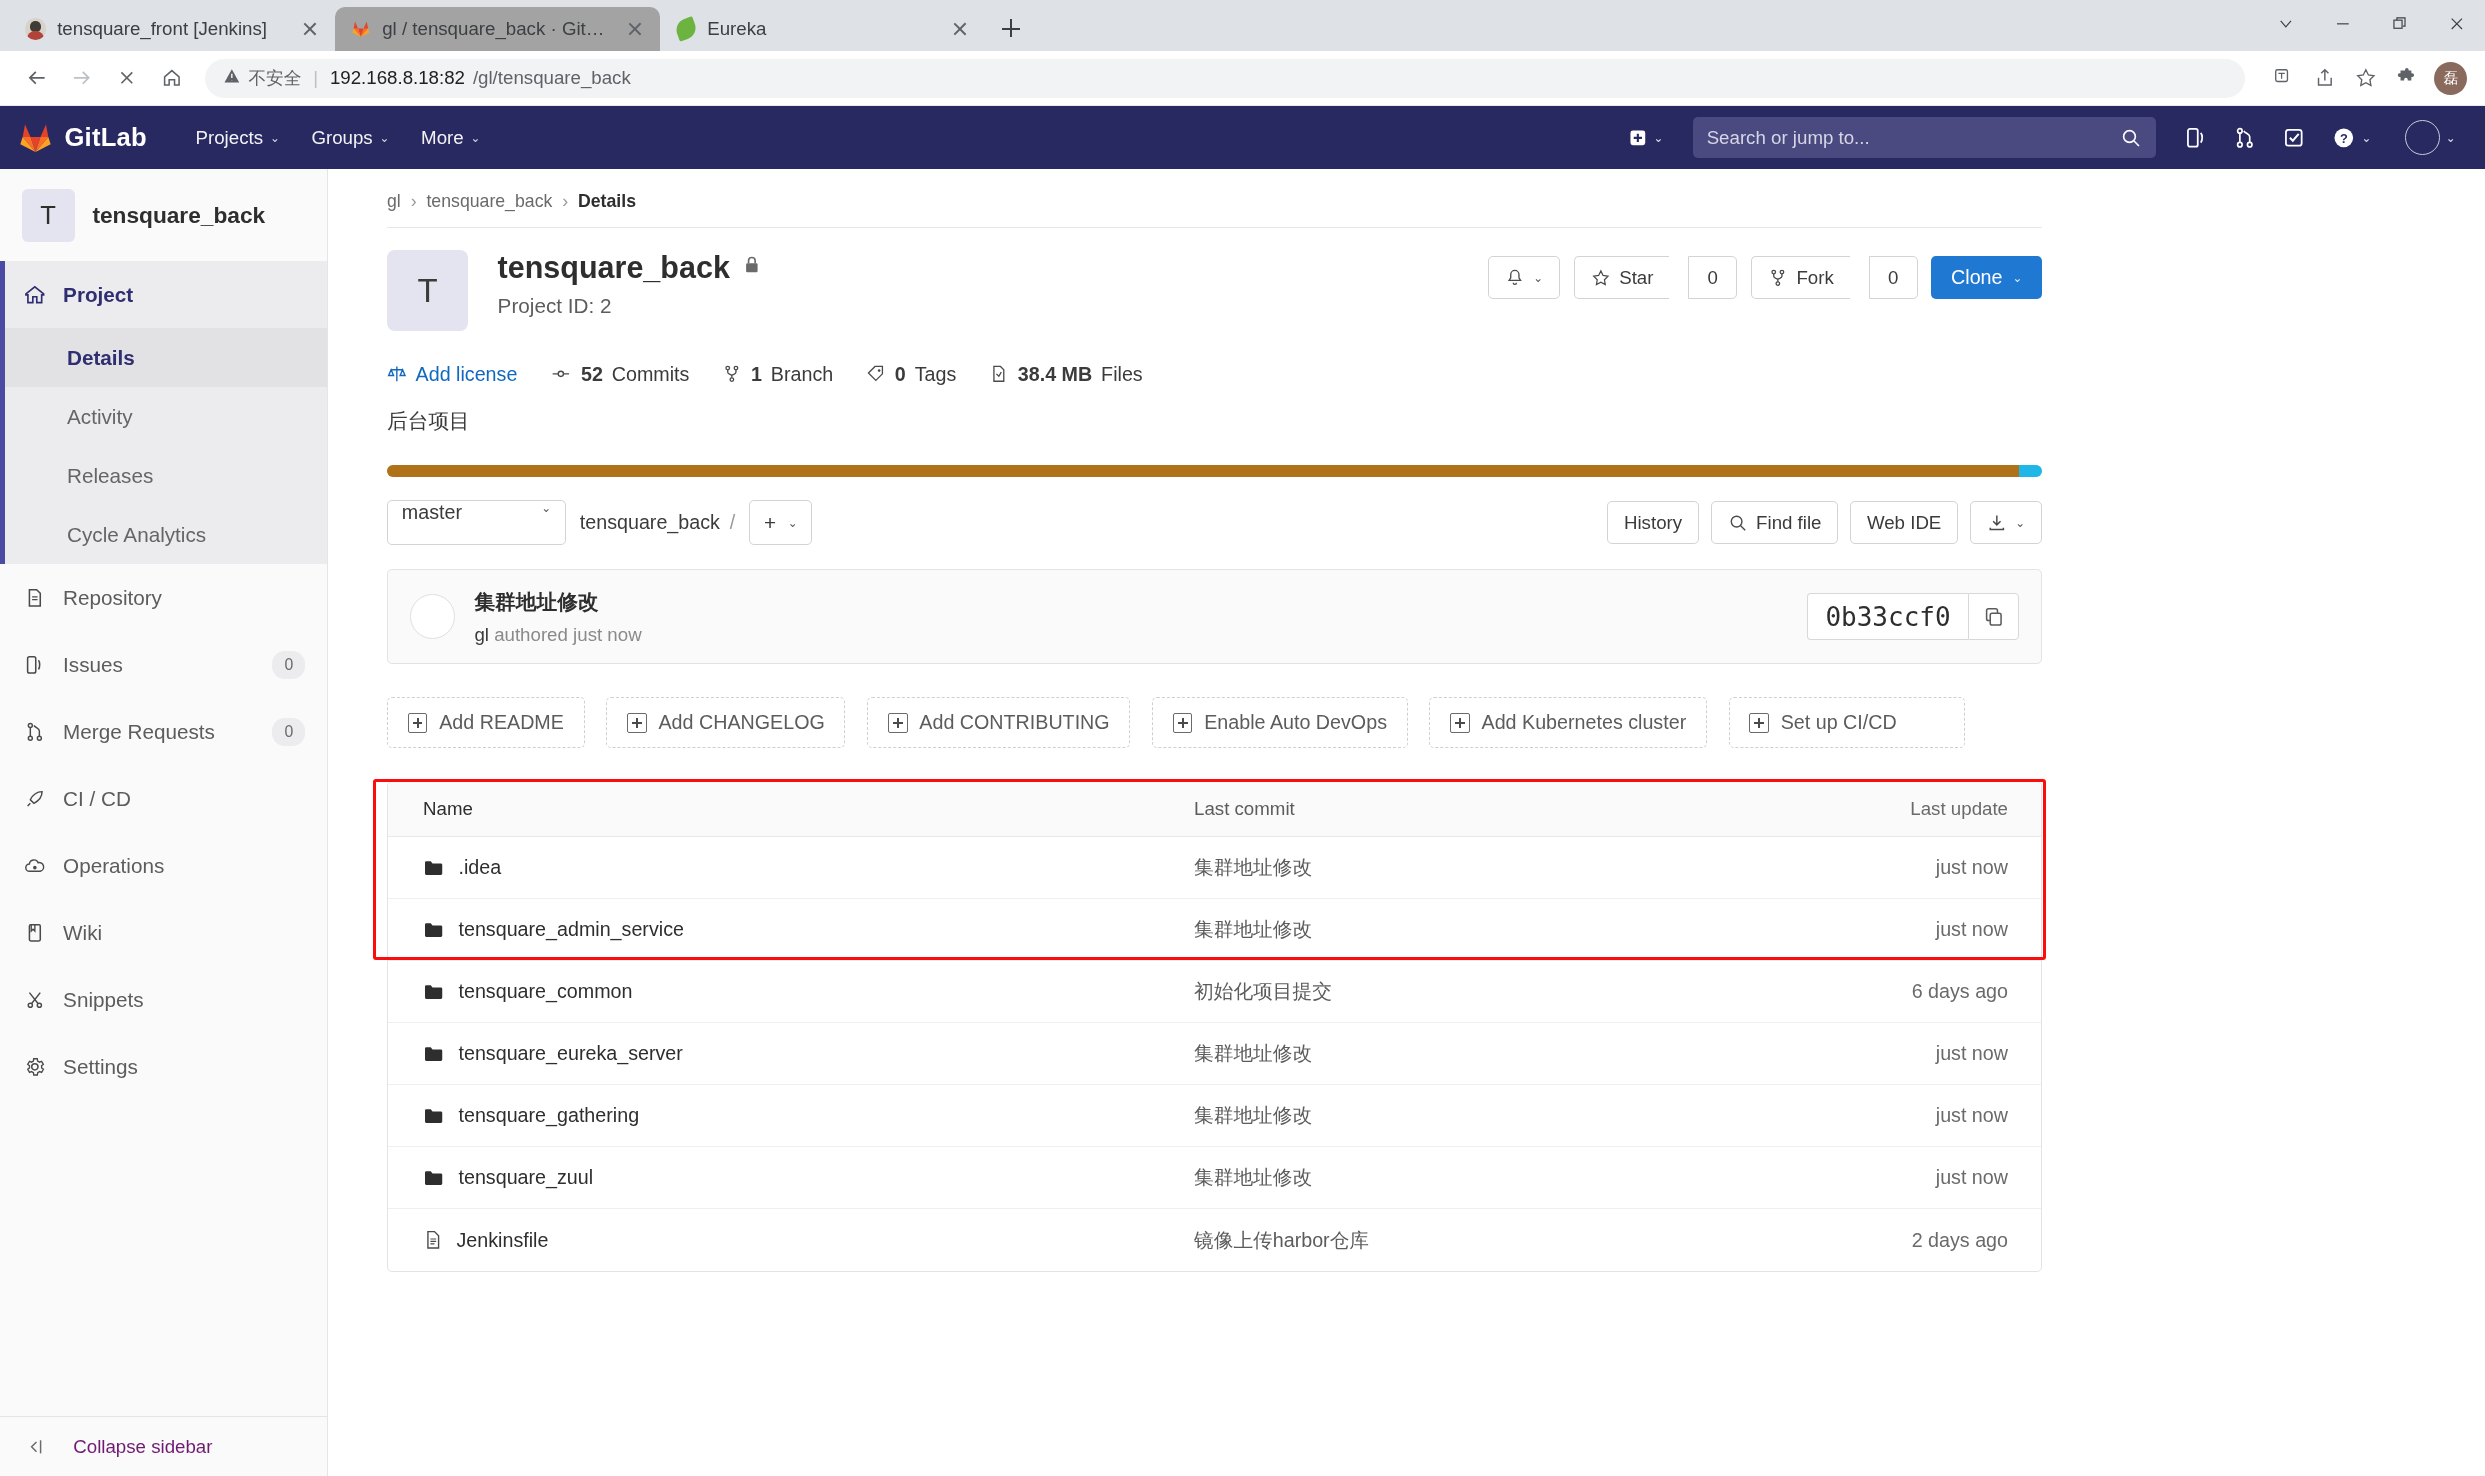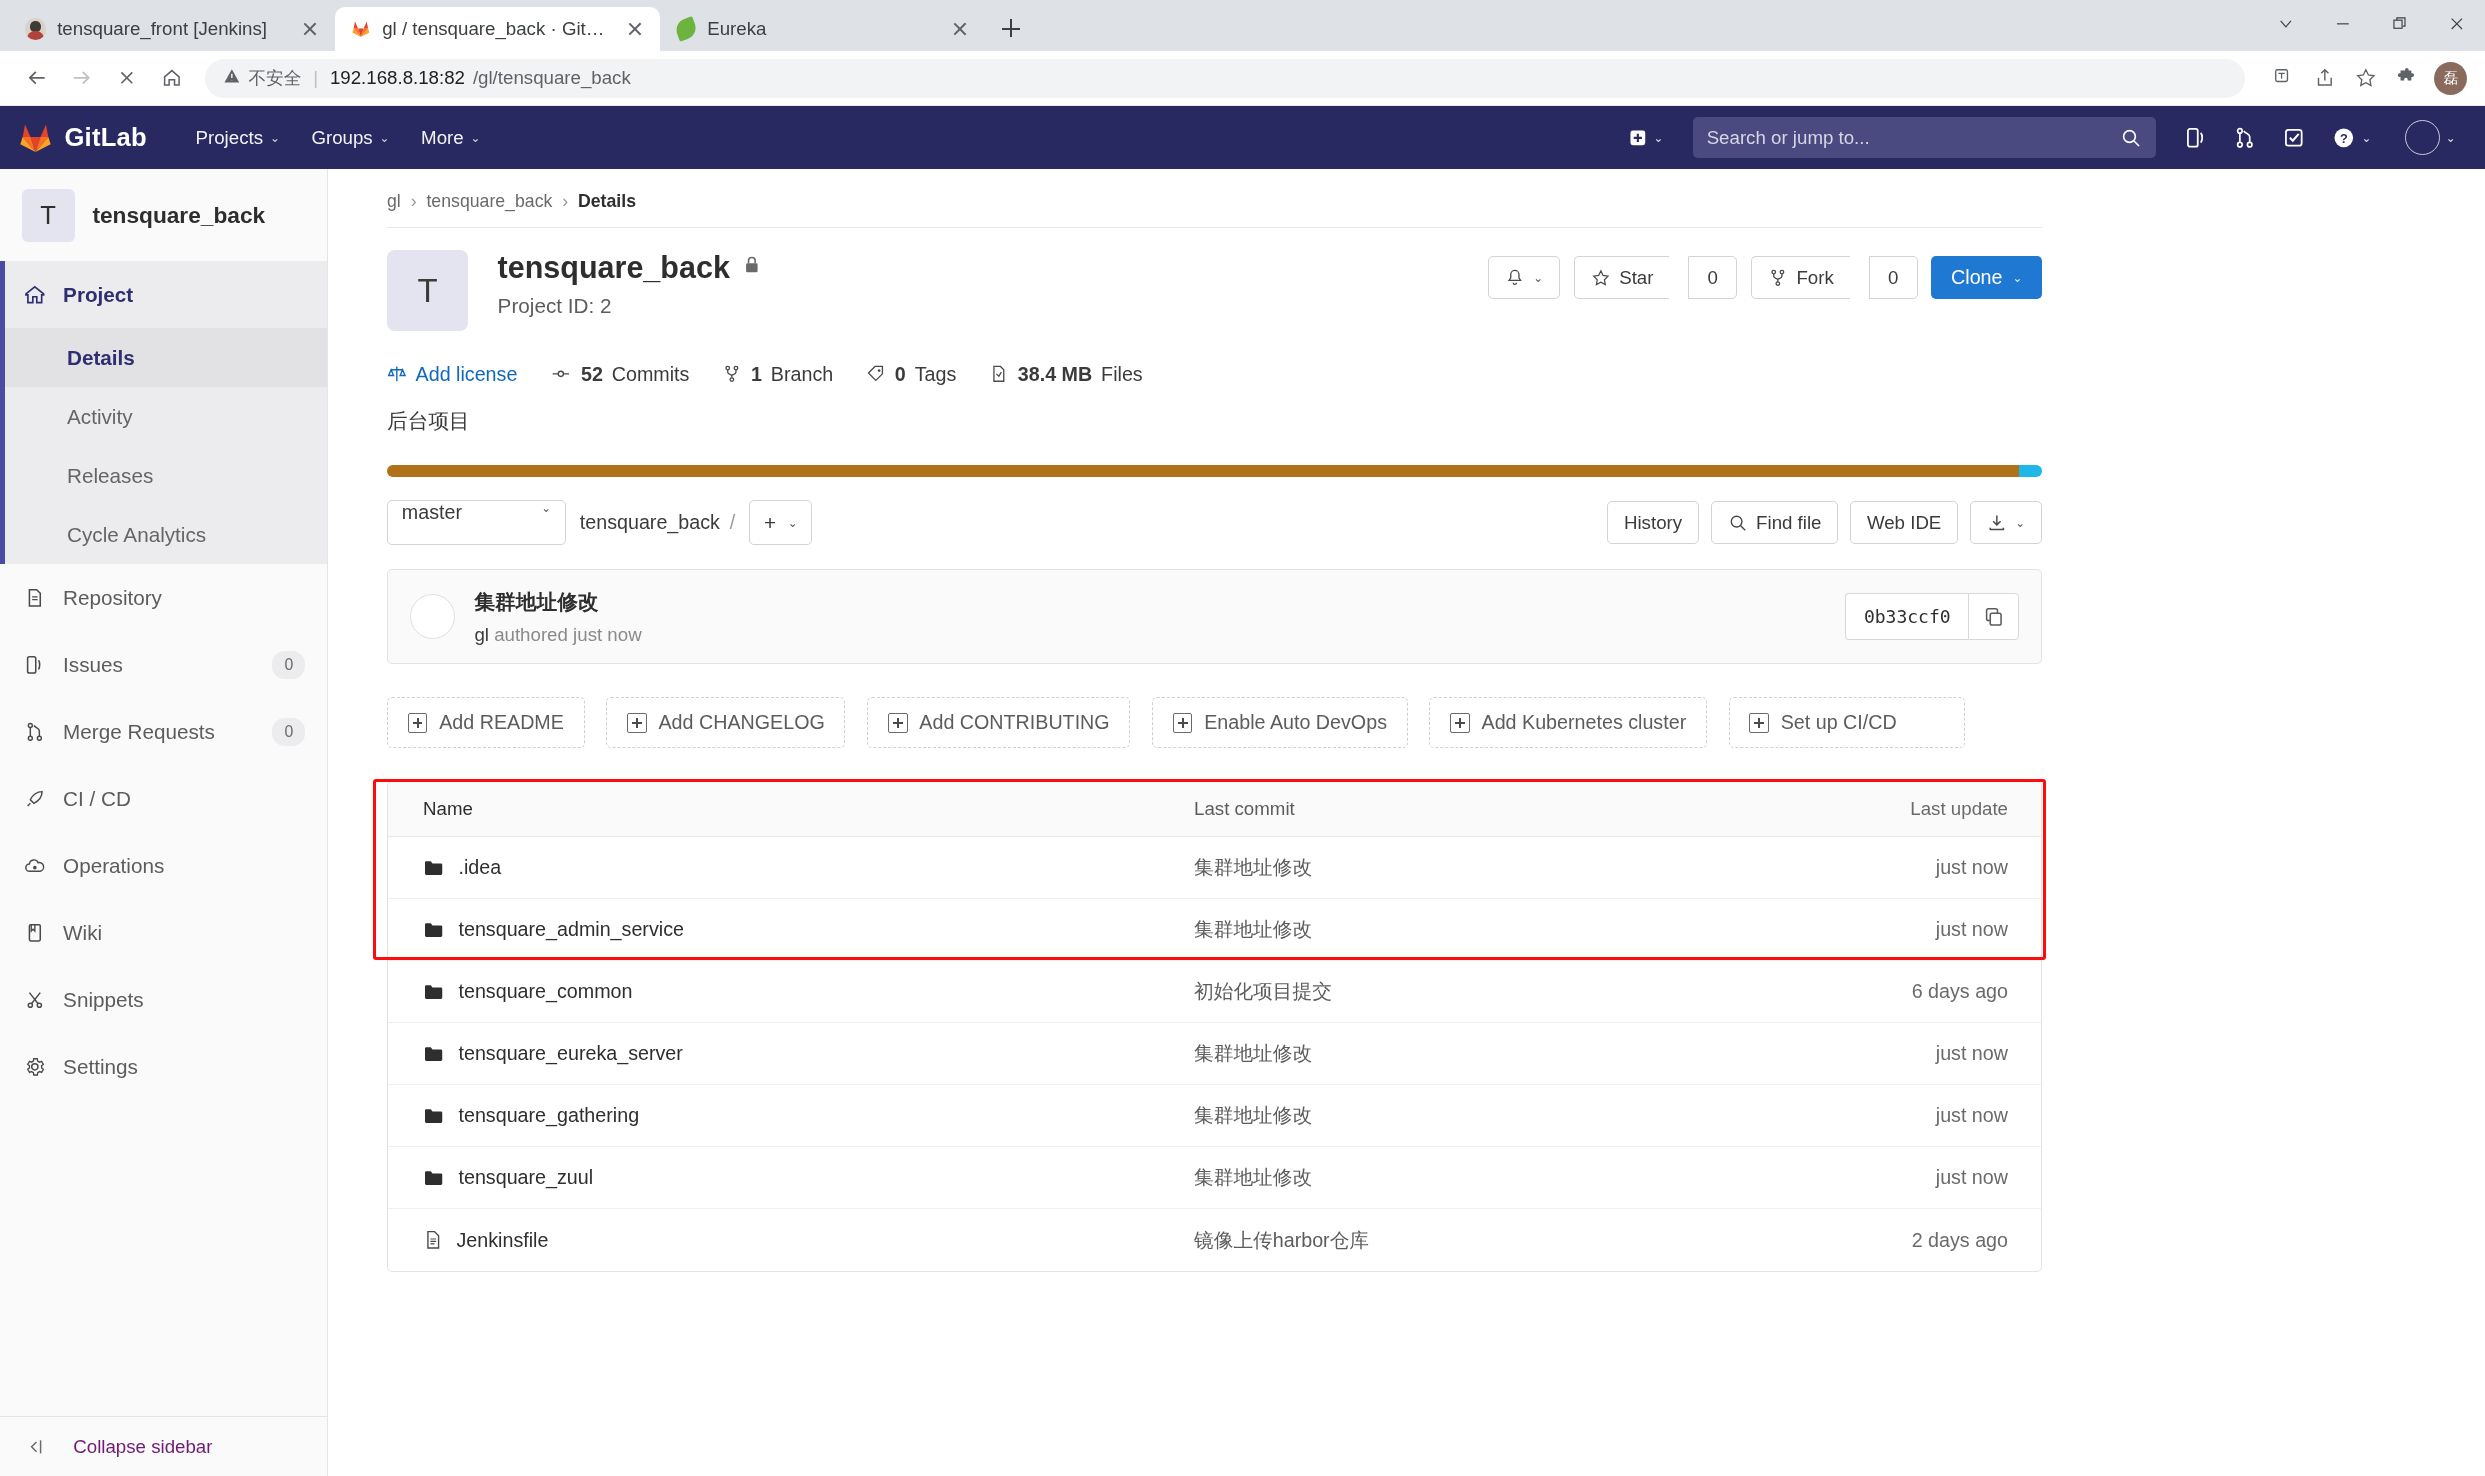--- a/index.html
+++ b/index.html
@@ -14,21 +14,21 @@
   .browser-chrome { width: 100%; background: #dee1e6; }
   .tabstrip {
     height: 51px; display: flex; align-items: flex-end;
     padding-left: 9.9px; position: relative;
   }
   .tab {
     height: 44px; width: 325px; display: flex; align-items: center;
     border-radius: 9.9px 9.9px 0 0; padding: 0 13.8px; gap: 9.9px;
     font-size: 18.7px; color: #3c4043; position: relative;
   }
-  .tab.active { background: #ffffff; }
+  .tab.active { background: #a3a3a3; }
   .tab.inactive { background: #dee1e6; }
   .tab-favicon {
     width: 23.6px; height: 23.6px; flex: 0 0 23.6px;
     display: flex; align-items: center; justify-content: center;
     font-size: 16.7px; line-height: 1;
   }
   .fav-jenkins {
     width: 21.7px; height: 21.7px; border-radius: 50%;
     background: #d8d2c8; position: relative; overflow: hidden;
   }
@@ -285,21 +285,21 @@
     border: 1px solid #e0e0e0; background: #fff; flex: 0 0 45px;
   }
   .commit-msg { font-size: 20.7px; color: #2e2e2e; font-weight: 700; }
   .commit-sub { font-size: 18.7px; color: #8a8a8a; margin-top: 7.9px; }
   .commit-sub .author { color: #3b3b3b; }
   .commit-sha-group { margin-left: auto; display: flex; align-items: stretch; }
   .commit-sha {
     border: 1px solid #d8d8d8; border-right: 0; border-radius: 3.9px 0 0 3.9px;
     background: #fff; padding: 0 17.7px; height: 47px;
     display: flex; align-items: center;
-    font-family: "DejaVu Sans Mono", monospace; font-size: 18px; color: #2e2e2e;
+    font-family: "DejaVu Sans Mono", monospace; font-size: 26px; color: #2e2e2e;
   }
   .commit-copy {
     border: 1px solid #d8d8d8; border-radius: 0 3.9px 3.9px 0; background: #fff;
     width: 51px; height: 47px; display: flex; align-items: center;
     justify-content: center; color: #5c5c5c;
   }
 
   .quick-actions {
     display: flex; flex-wrap: wrap; gap: 21.7px; margin-top: 33px;
   }

